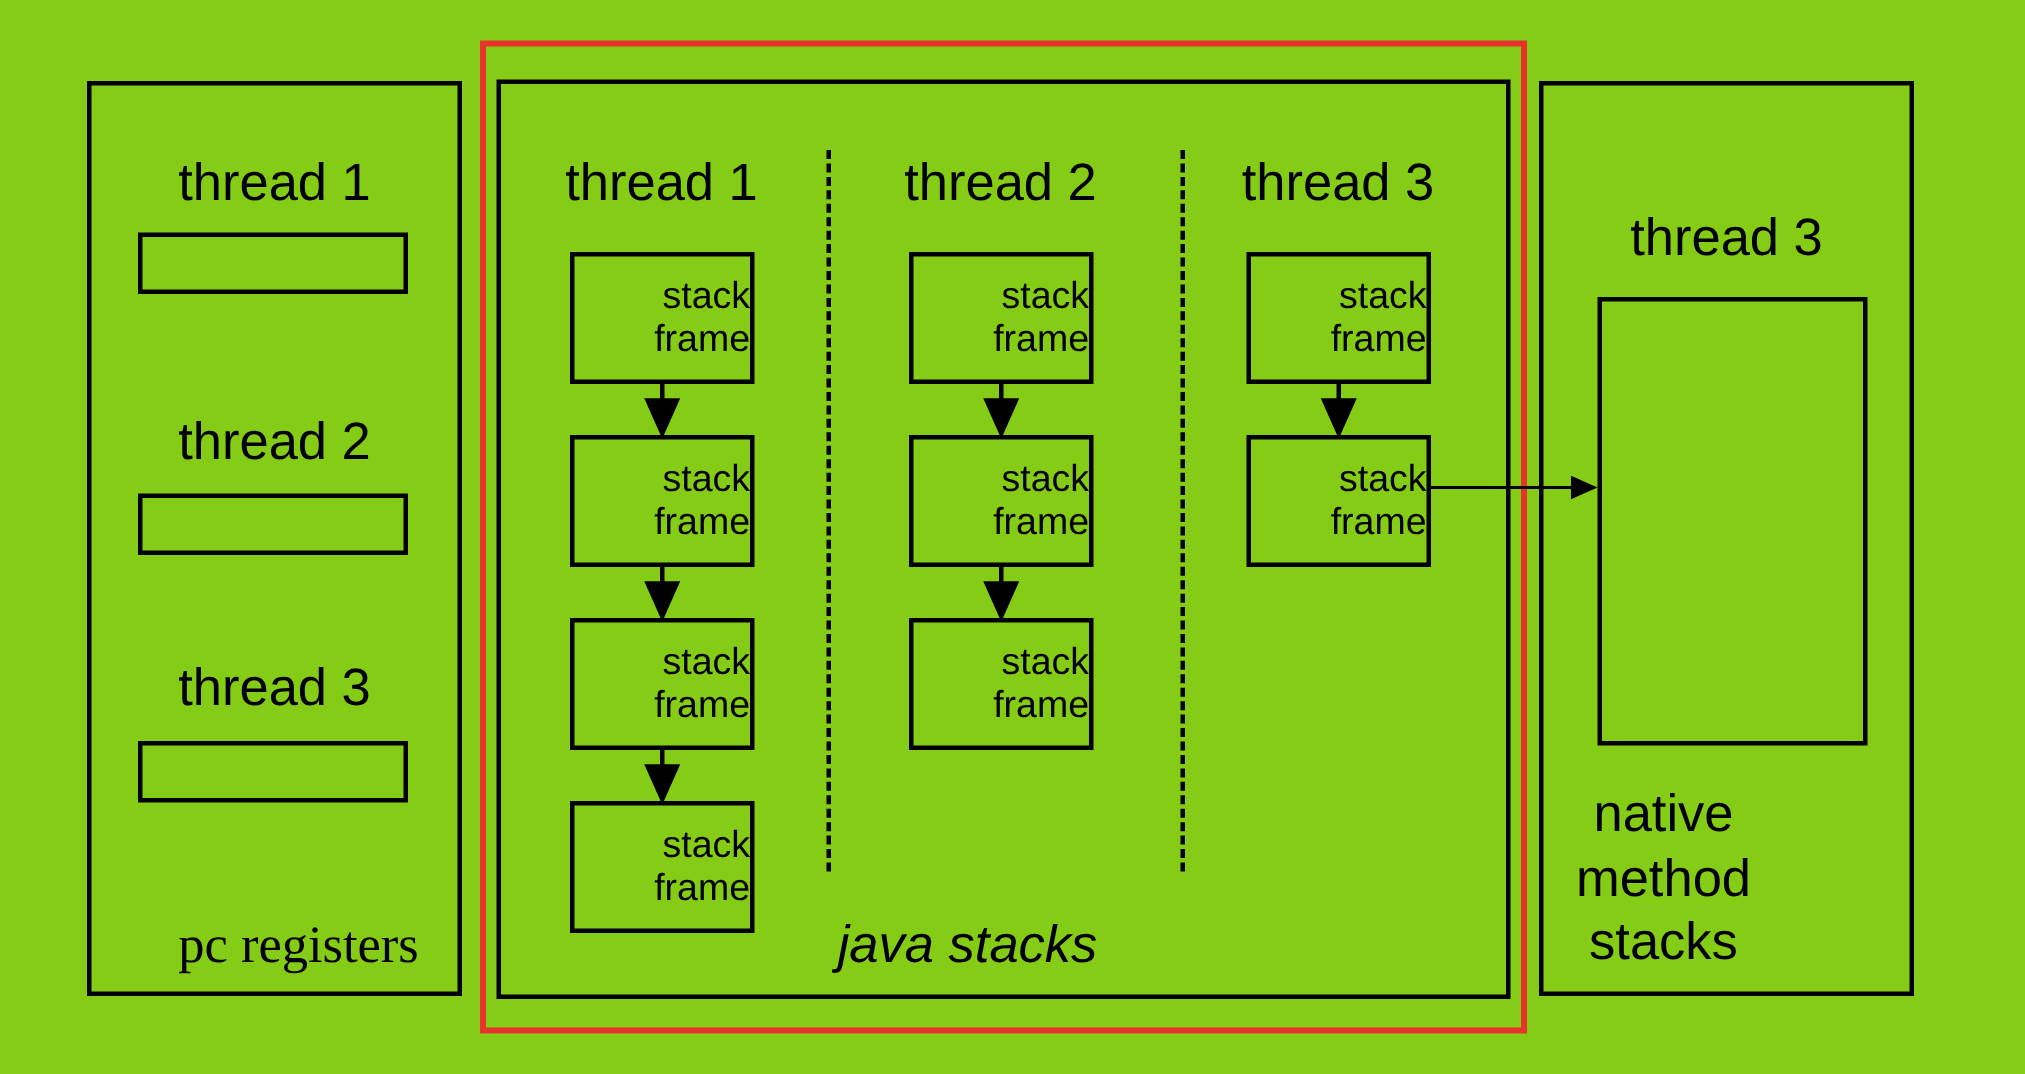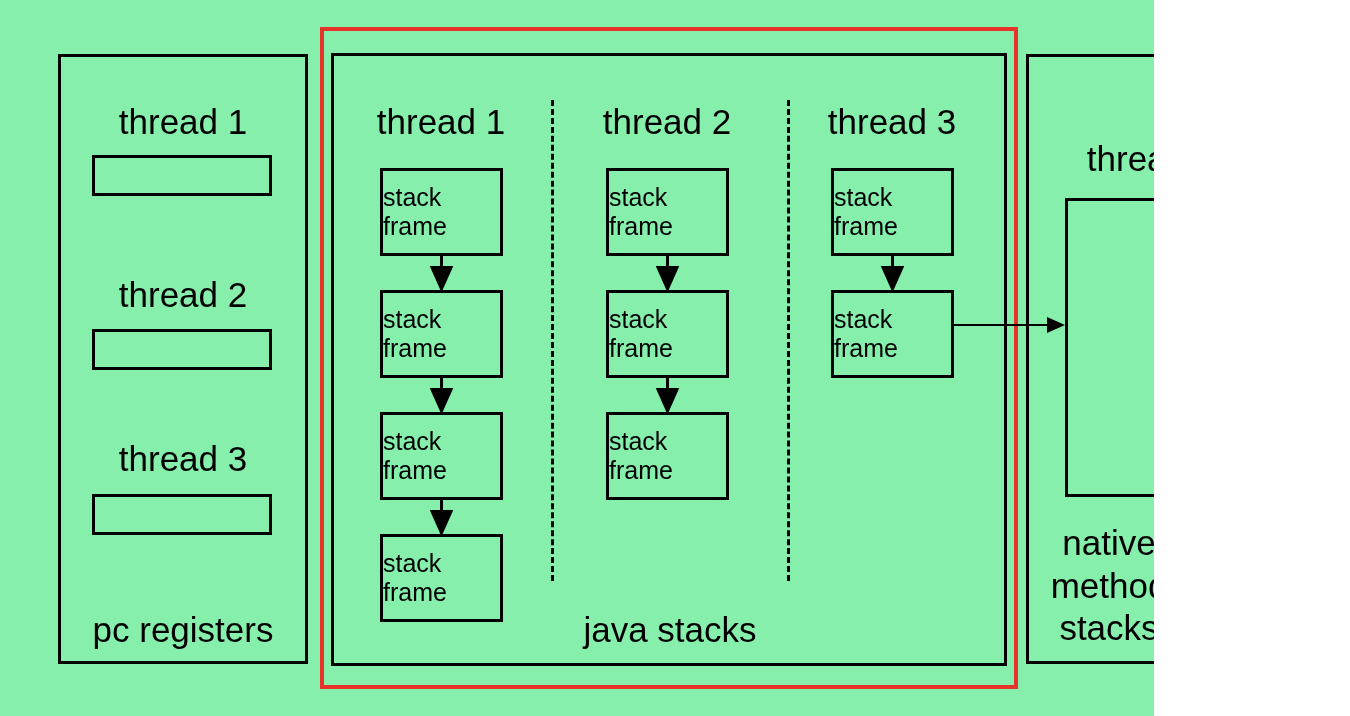--- a/index.html
+++ b/index.html
@@ -6,23 +6,23 @@
     margin: 0;
     padding: 0;
     background: #ffffff;
   }
   body {
     font-family: "Liberation Sans", "DejaVu Sans", sans-serif;
     color: #000000;
   }
   #canvas {
     position: relative;
-    width: 1154px;
+    width: 1350px;
     height: 716px;
-    background: #86efac;
+    background: #84cc16;
     overflow: hidden;
   }
 
   
   .panel {
     position: absolute;
     border: 3px solid #000000;
     box-sizing: border-box;
     background: transparent;
   }
@@ -53,21 +53,21 @@
     box-sizing: border-box;
     background: transparent;
   }
   .frame-box {
     position: absolute;
     border: 3px solid #000000;
     box-sizing: border-box;
     background: transparent;
     display: flex;
     flex-direction: column;
-    align-items: flex-start;
+    align-items: flex-end;
     justify-content: center;
     font-size: 25px;
     line-height: 1.18;
   }
   .frame-box .ln {
     display: block;
     text-align: center;
   }
   .divider {
     position: absolute;
@@ -99,21 +99,21 @@
 
   <div class="label label-lg" style="left:58px; top:104px; width:250px;">thread 1</div>
   <div class="pc-slot" style="left:92px; top:155px; width:180px; height:41px;"></div>
 
   <div class="label label-lg" style="left:58px; top:277px; width:250px;">thread 2</div>
   <div class="pc-slot" style="left:92px; top:329px; width:180px; height:41px;"></div>
 
   <div class="label label-lg" style="left:58px; top:441px; width:250px;">thread 3</div>
   <div class="pc-slot" style="left:92px; top:494px; width:180px; height:41px;"></div>
 
-  <div class="label label-lg" style="left:58px; top:612px; width:250px;">pc registers</div>
+  <div class="label label-lg" style="left:74px; top:612px; width:250px;font-family:Liberation Serif, serif;">pc registers</div>
 
   <div class="highlight-rect" style="left:320px; top:27px; width:698px; height:662px;"></div>
 
   <div class="panel" style="left:331px; top:53px; width:676px; height:613px;"></div>
 
   <div class="divider" style="left:551px; top:100px; height:481px;"></div>
   <div class="divider" style="left:787px; top:100px; height:481px;"></div>
 
   <div class="label label-lg" style="left:361px; top:104px; width:160px;">thread 1</div>
 
@@ -153,21 +153,21 @@
 
   <div class="frame-box" style="left:831px; top:168px; width:123px; height:88px;">
     <span class="ln">stack</span>
     <span class="ln">frame</span>
   </div>
   <div class="frame-box" style="left:831px; top:290px; width:123px; height:88px;">
     <span class="ln">stack</span>
     <span class="ln">frame</span>
   </div>
 
-  <div class="label label-lg" style="left:552px; top:612px; width:236px;">java stacks</div>
+  <div class="label label-lg" style="left:527px; top:612px; width:236px;font-style:italic;">java stacks</div>
 
   <div class="panel" style="left:1026px; top:54px; width:250px; height:610px;"></div>
 
   <div class="label label-lg" style="left:1026px; top:141px; width:250px;">thread 3</div>
 
   <div class="native-box" style="left:1065px; top:198px; width:180px; height:299px;"></div>
 
   <div class="label label-multiline" style="left:984px; top:522px; width:250px;">native
 method
 stacks</div>

